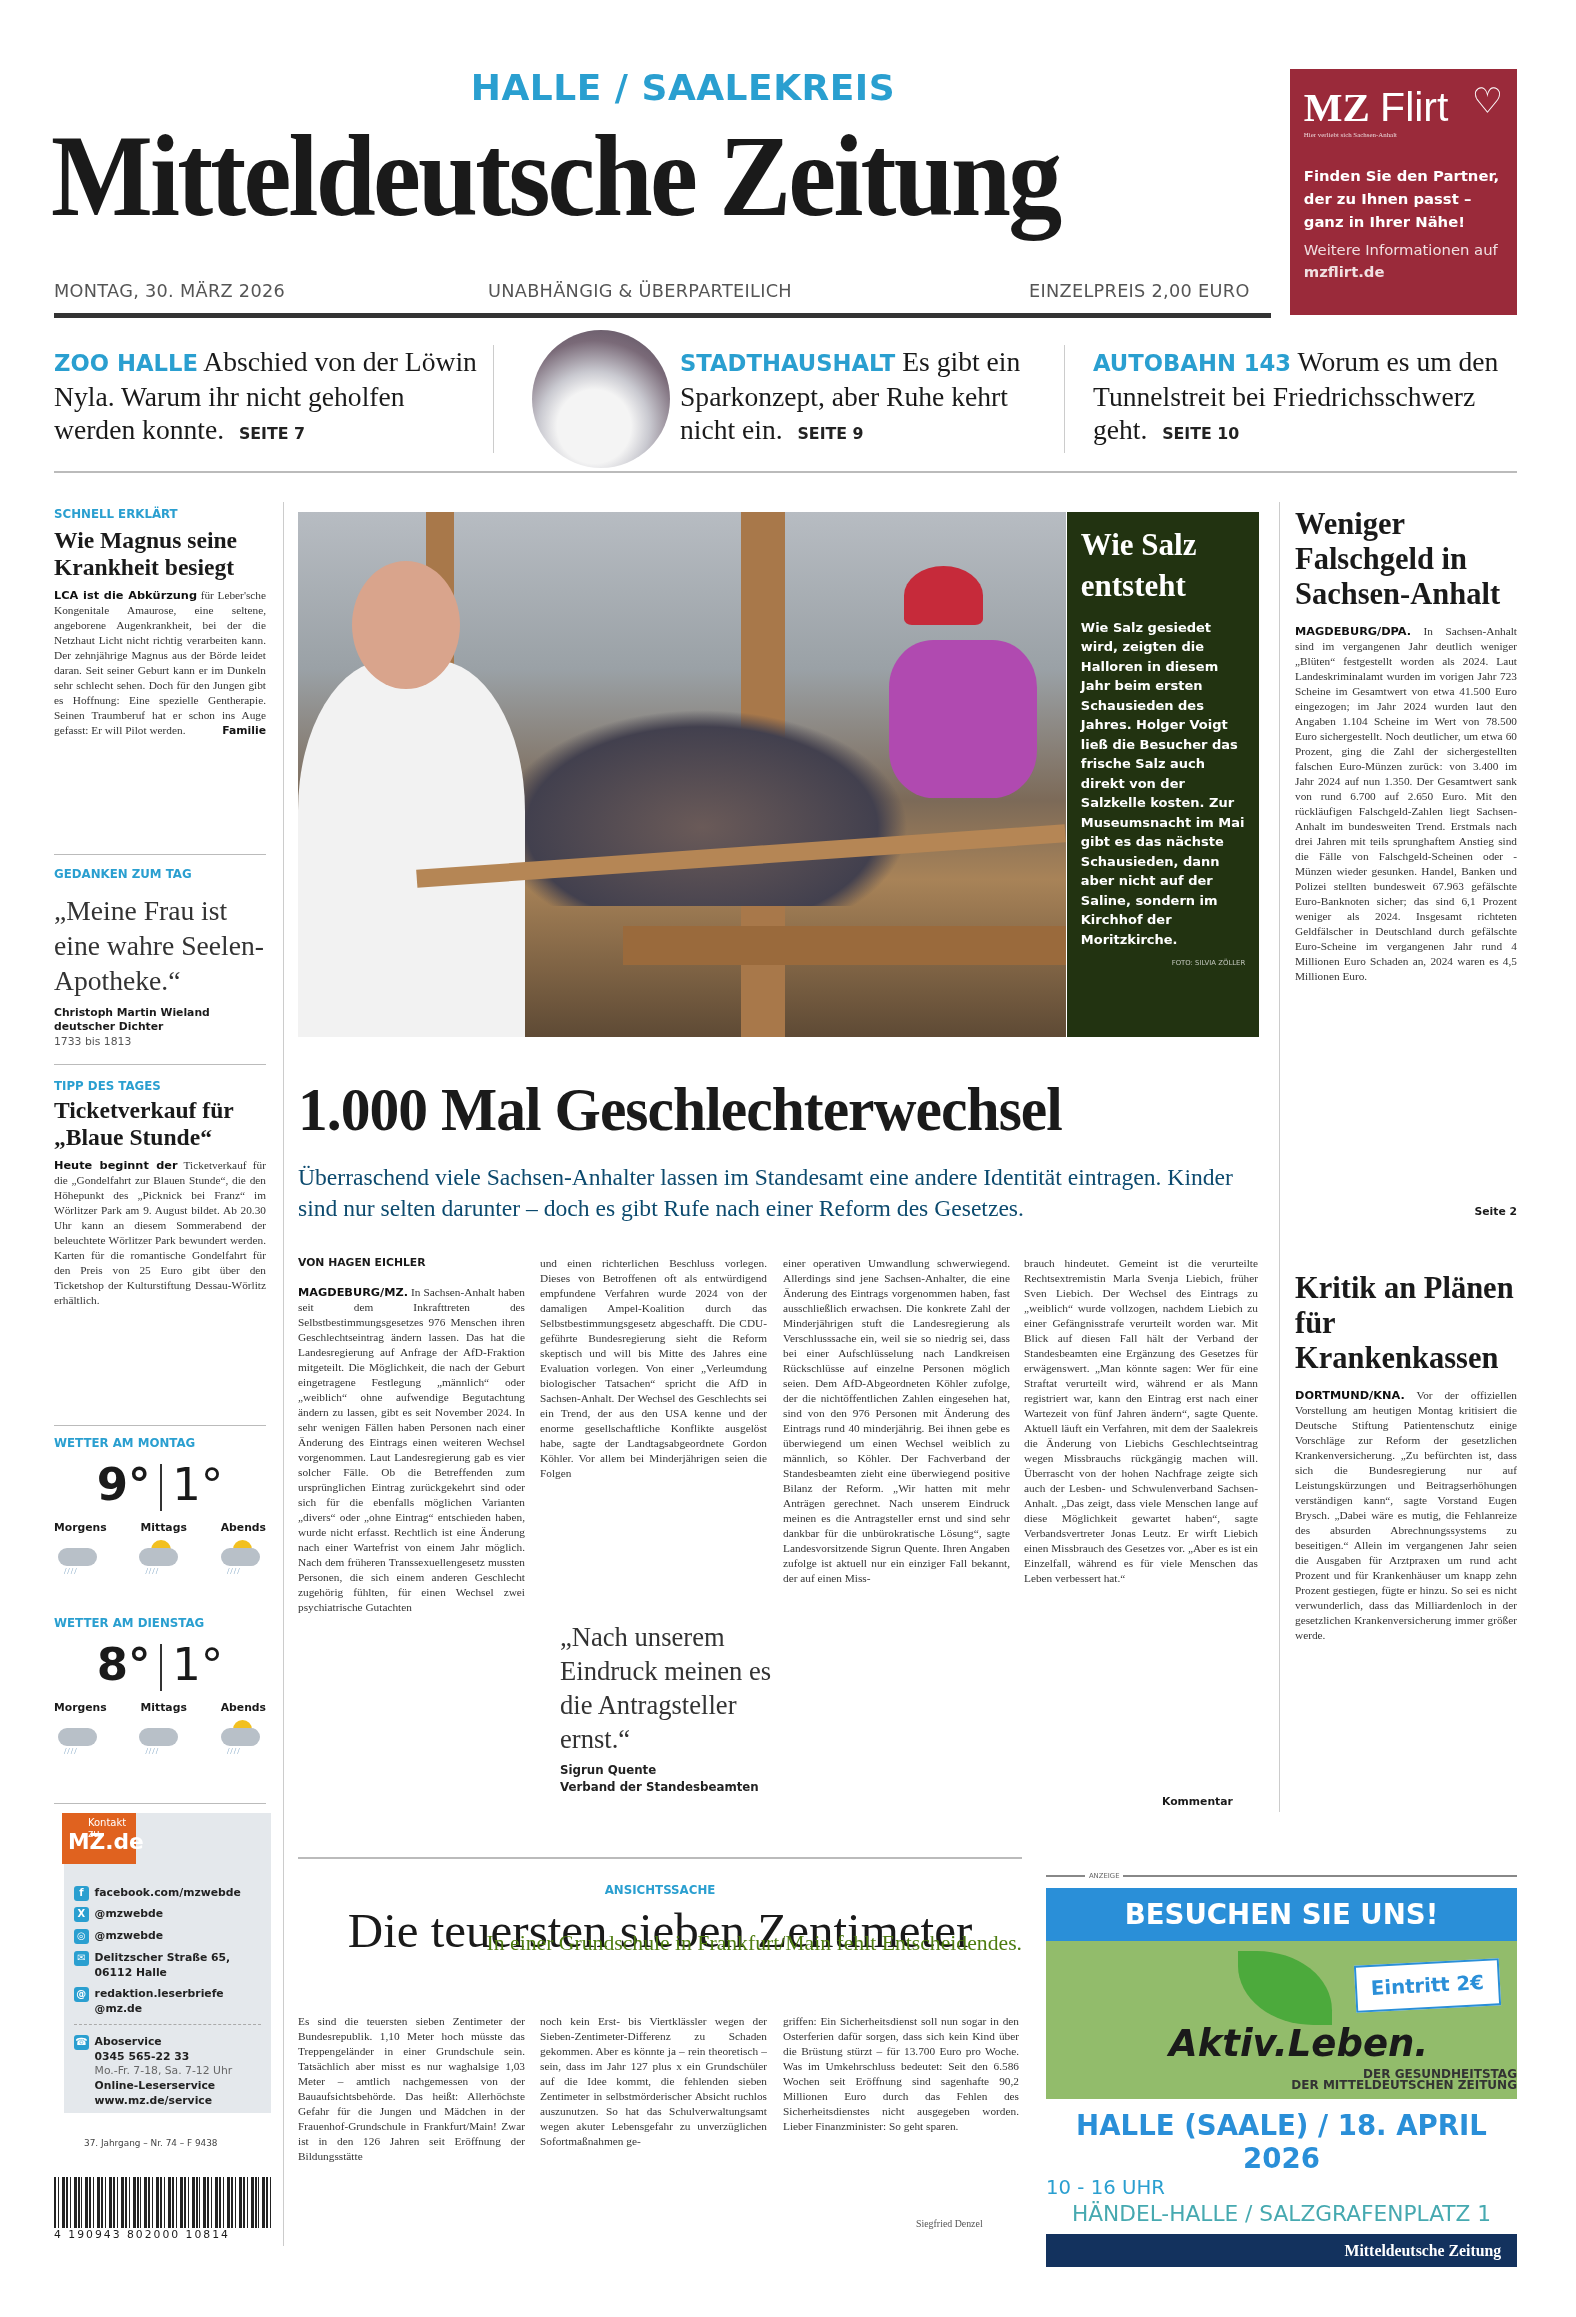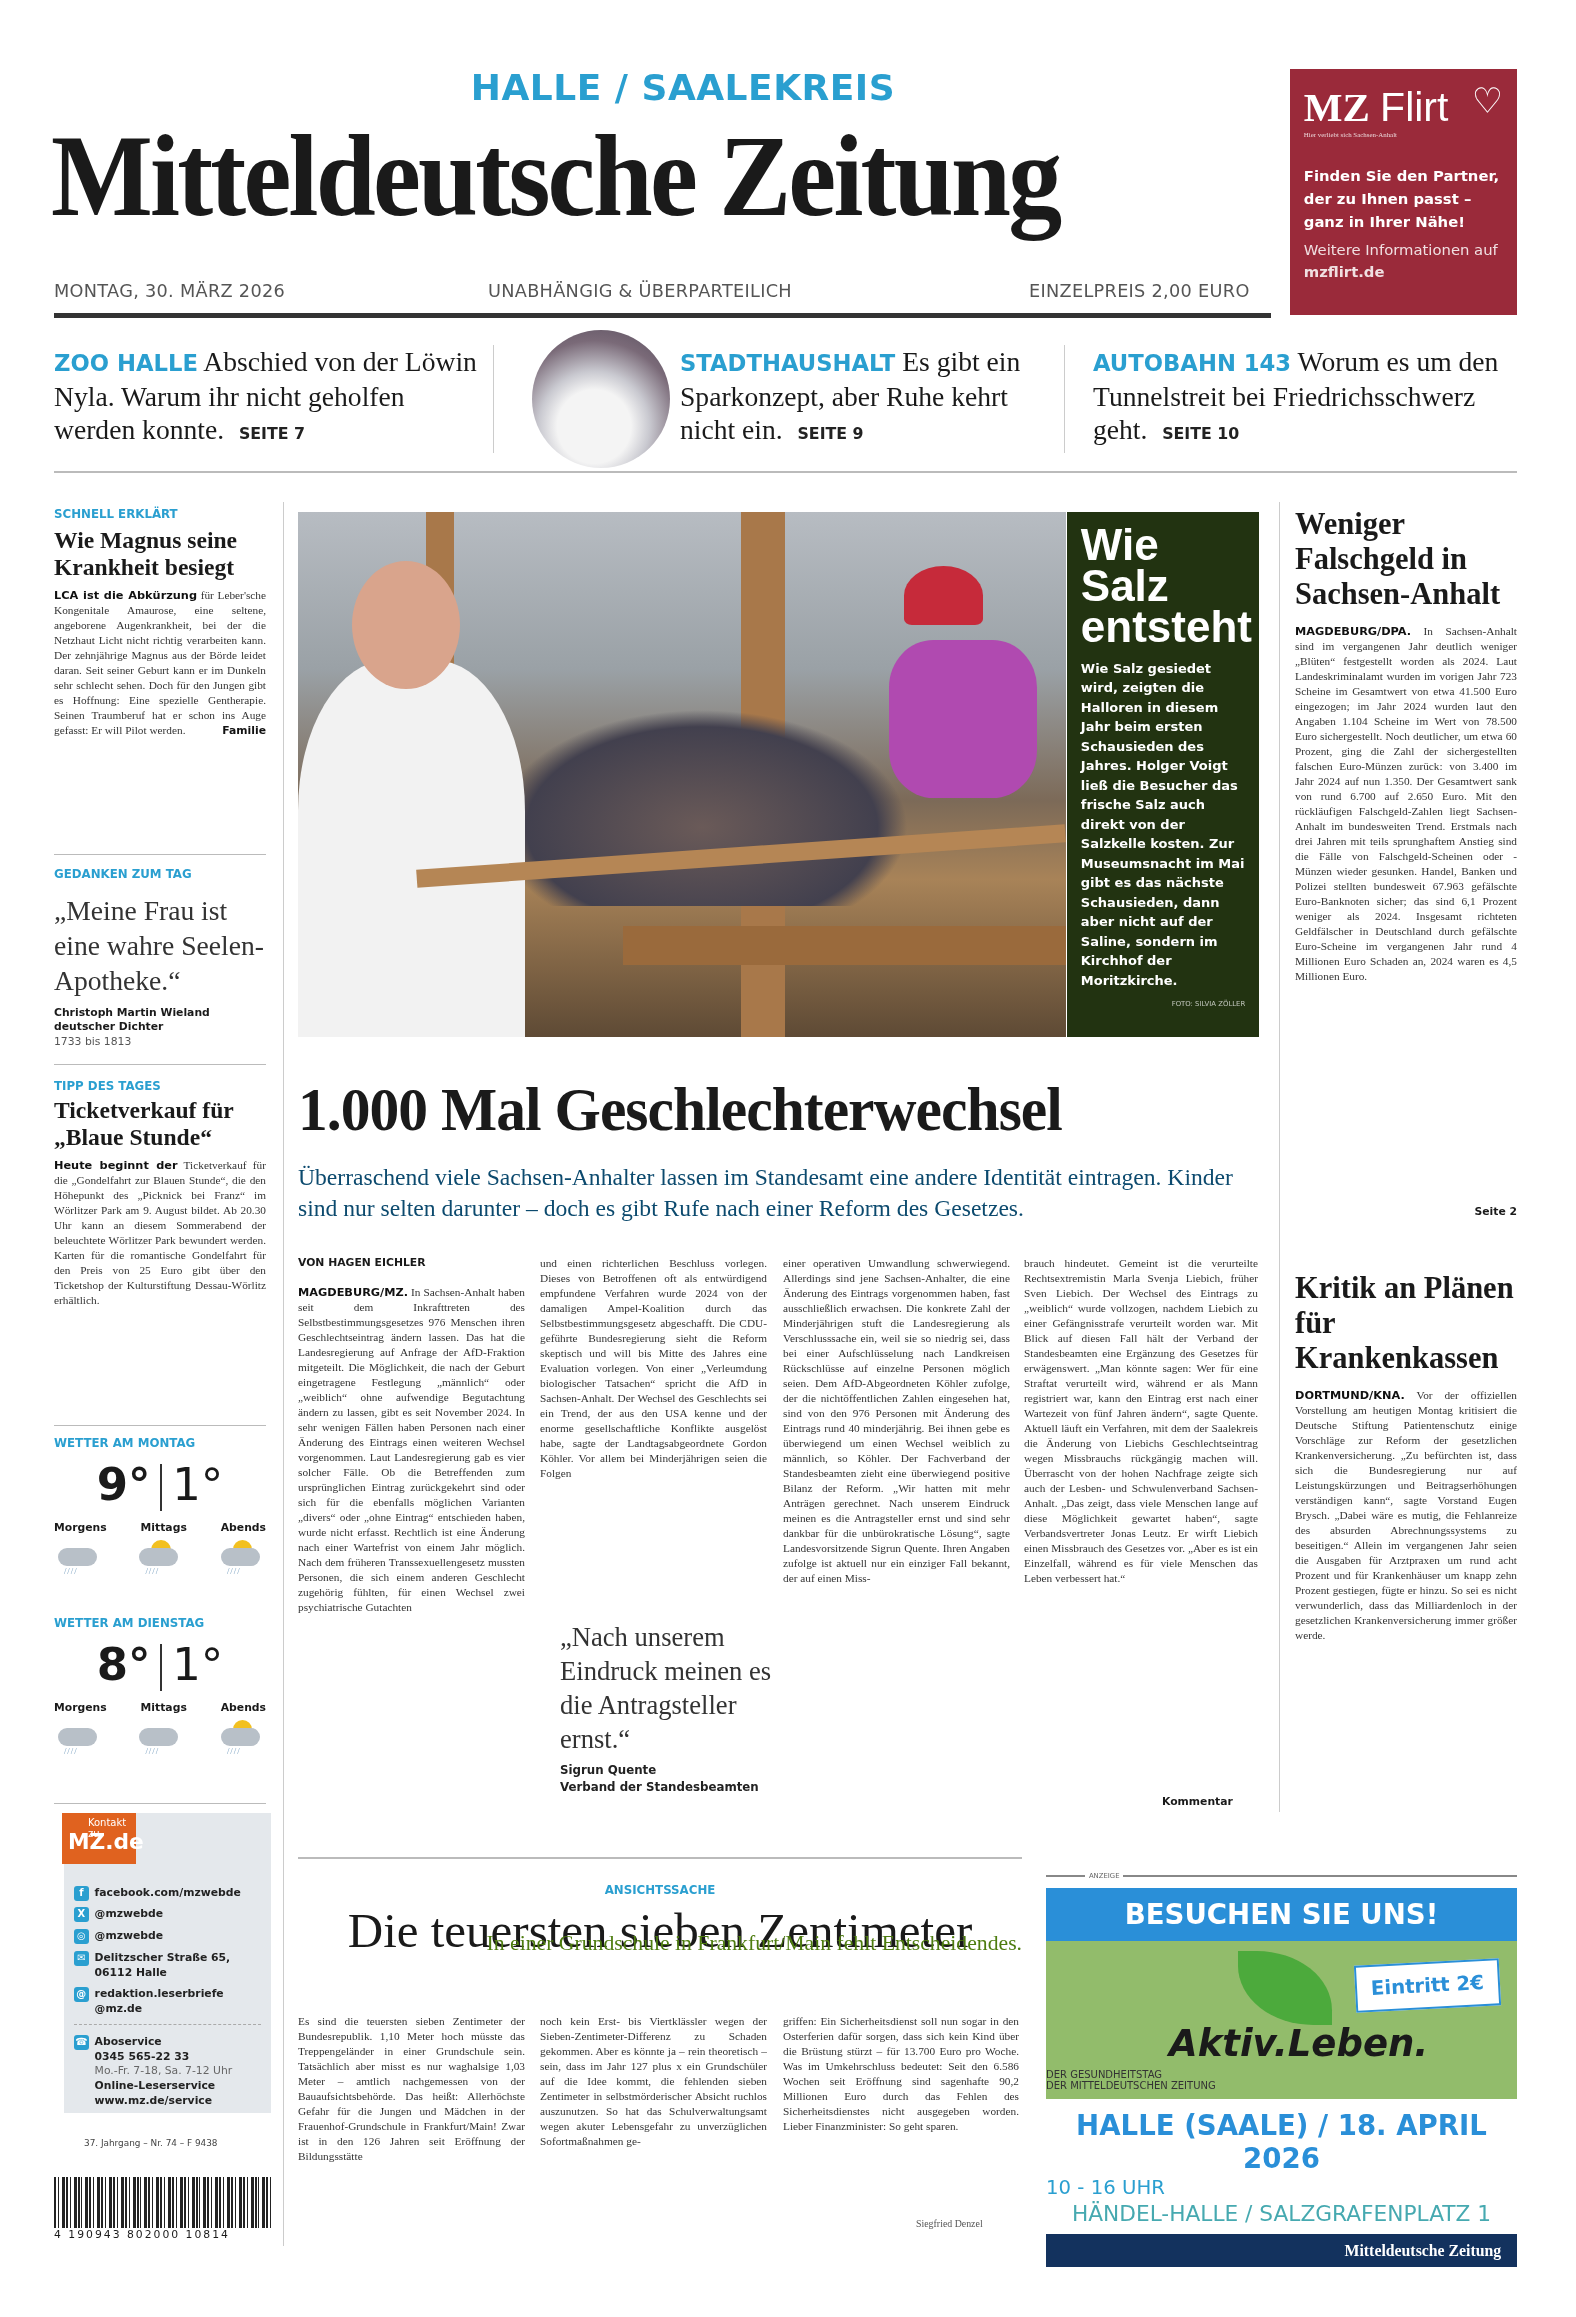--- a/index.html
+++ b/index.html
@@ -40,21 +40,21 @@
   
   #photo { left: 298px; top: 512px; width: 768px; height: 525px; background: linear-gradient(180deg, #b7bcc2 0%, #9aa1a6 30%, #7c6a58 55%, #a88358 70%, #5e4a35 100%); overflow: hidden; }
   #photo .beam { position: absolute; background: #a8784a; }
   #photo .coat { position: absolute; left: 0; top: 148px; width: 227px; height: 377px; background: #f2f2f2; border-radius: 40% 40% 0 0; }
   #photo .head { position: absolute; left: 54px; top: 49px; width: 108px; height: 128px; border-radius: 50%; background: #d9a48c; }
   #photo .jacket { position: absolute; left: 591px; top: 128px; width: 148px; height: 158px; background: #b04ab0; border-radius: 30%; }
   #photo .hat { position: absolute; left: 606px; top: 54px; width: 79px; height: 59px; border-radius: 50% 50% 10% 10%; background: #c62a3a; }
   #photo .crowd { position: absolute; left: 197px; top: 197px; width: 414px; height: 197px; background: radial-gradient(ellipse at 50% 60%, #6a5a58 0%, #42404e 60%, transparent 70%); }
 
   #salt-box { left: 1067px; top: 512px; width: 192px; height: 525px; background: #223311; color: #fff; padding: 11.8px 13.8px; }
-  #salt-box h2 { font-family: Liberation Sans, sans-serif; font-size: 44px; line-height: 41px; font-weight: bold; }
+  #salt-box h2 { font-family: Liberation Serif, serif; font-size: 31px; line-height: 41px; font-weight: bold; }
   #salt-box p { font-family: "DejaVu Sans", sans-serif; font-size: 13px; line-height: 19.5px; font-weight: bold; margin-top: 11.8px; }
   #salt-box .credit { font-size: 6.9px; text-align: right; opacity: 0.7; margin-top: 9.9px; font-family: "DejaVu Sans", sans-serif; }
 
   
   #lead-head { left: 298px; top: 1074px; font-size: 62px; font-weight: bold; font-family: "Liberation Serif", serif; letter-spacing: -1px; transform: scaleX(0.96); transform-origin: left; white-space: nowrap; }
   #lead-sub { left: 298px; top: 1162px; width: 946px; font-size: 23.6px; line-height: 30.5px; color: #0c4a6e; }
 
   
   .rcol { left: 1295px; width: 222px; }
   .rcol h3 { font-size: 30.5px; line-height: 35px; font-weight: bold; }
@@ -83,21 +83,21 @@
 
   
   #ad { left: 1046px; top: 1872px; width: 471px; }
   #ad .anz { font-family: "DejaVu Sans", sans-serif; font-size: 6.9px; color: #666; display: flex; align-items: center; gap: 3.9px; }
   #ad .anz::before, #ad .anz::after { content: ""; flex: 1; height: 2px; background: #888; }
   #ad .anz::before { flex: 0 0 39px; }
   #ad .blue { background: #2a8fd8; color: #fff; font-family: "DejaVu Sans", sans-serif; font-weight: bold; font-size: 27.6px; text-align: center; padding: 9.9px 0; margin-top: 7.9px; }
   #ad .green { background: #92bc6b; height: 158px; position: relative; }
   #ad .leaf { position: absolute; left: 192px; top: 9.9px; width: 94px; height: 74px; background: #4caa3c; border-radius: 0 80% 0 80%; }
   #ad .brand { position: absolute; left: 123px; top: 81px; font-family: "DejaVu Sans", sans-serif; font-weight: bold; font-size: 37px; color: #1a1a1a; font-style: italic; }
-  #ad .brandsub { position: absolute; left: 0; right: 0; top: 128px; text-align: left; font-family: "DejaVu Sans", sans-serif; font-size: 10px; font-weight: normal; line-height: 11.8px; color: #333; }
+  #ad .brandsub { position: absolute; left: 0; right: 0; top: 128px; text-align: right; font-family: "DejaVu Sans", sans-serif; font-size: 12px; font-weight: bold; line-height: 11.8px; color: #333; }
   #ad .ticket { position: absolute; right: 17.7px; top: 21.7px; background: #fff; color: #2a8fd8; font-family: "DejaVu Sans", sans-serif; font-weight: bold; font-size: 19.7px; padding: 9.9px 13.8px; transform: rotate(-3deg); border: 2px solid #2a8fd8; }
   #ad .place { text-align: center; font-family: "DejaVu Sans", sans-serif; font-weight: bold; font-size: 27.6px; color: #2a8fd8; margin-top: 9.9px; }
   #ad .time { font-family: "DejaVu Sans", sans-serif; font-size: 19.7px; color: #2a9fd0; line-height: 25.6px; }
   #ad .venue { text-align: center; font-family: "DejaVu Sans", sans-serif; font-size: 21.7px; color: #46a9b0; line-height: 27.6px; }
   #ad .foot { background: #13325e; color: #fff; text-align: right; padding: 7.9px 15.8px; font-size: 15.8px; margin-top: 5.9px; font-weight: bold; }
 
   #barcode { left: 54px; top: 2177px; width: 217px; height: 51px; background: repeating-linear-gradient(90deg, #222 0 2px, #fff 2px 3.9px, #222 3.9px 4.9px, #fff 4.9px 7.9px, #222 7.9px 10.8px, #fff 10.8px 11.8px); }
   #barcode-num { left: 54px; top: 2228px; width: 217px; font-family: "DejaVu Sans", sans-serif; font-size: 10.8px; letter-spacing: 2px; }
 </style>
 </head>

